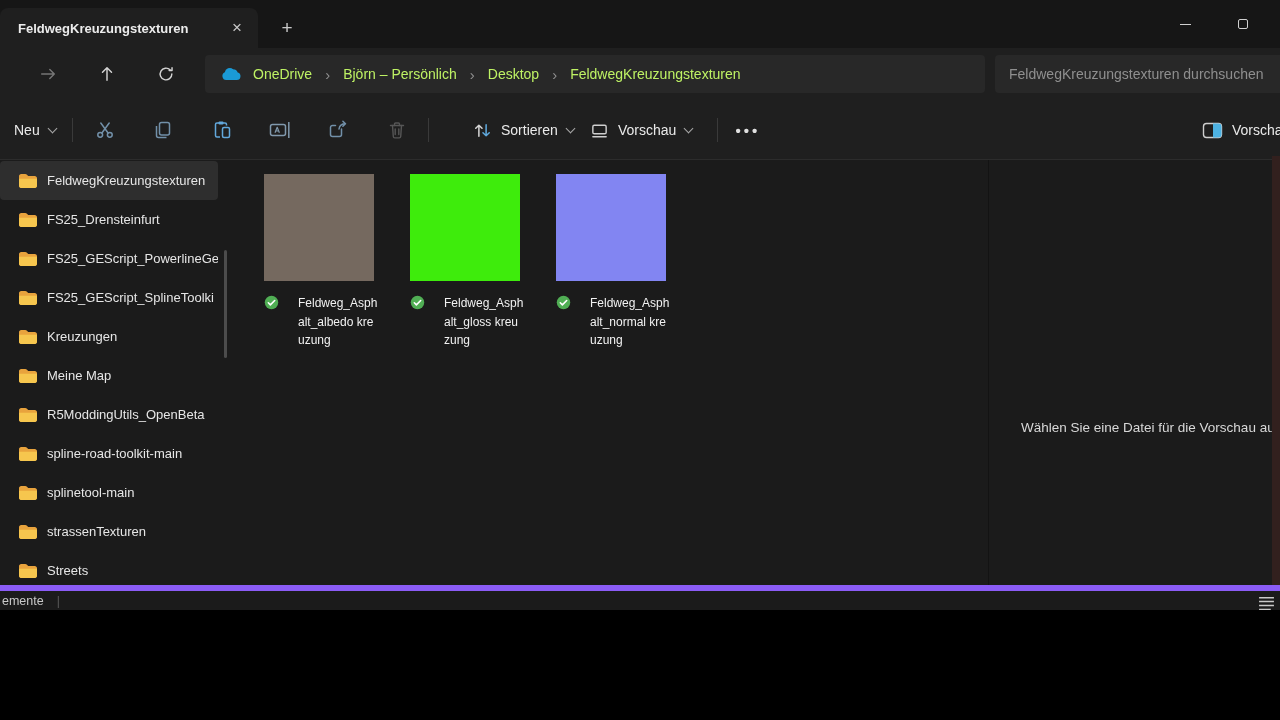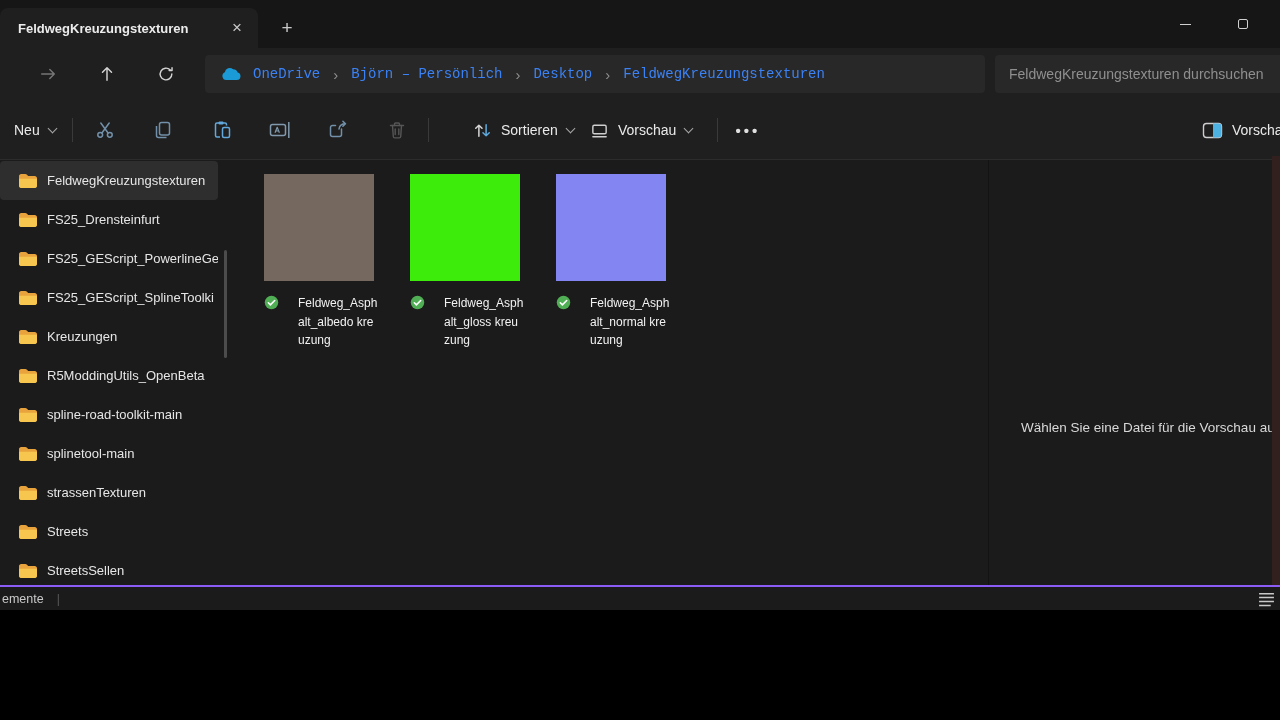--- a/index.html
+++ b/index.html
@@ -19,21 +19,21 @@
   .min-glyph { width:11px; height:1px; background:#d0d0d0; }
   .max-glyph { width:10px; height:10px; border:1px solid #d0d0d0; border-radius:2px; }
 
   
   .chrome { position:absolute; left:0; top:48px; width:100%; height:112px; background:#1f1f1f; border-bottom:1px solid #2c2c2c; }
   .navbtn { position:absolute; top:8px; width:40px; height:36px; display:flex; align-items:center; justify-content:center; border-radius:4px; }
   .navbtn.dim { color:#767676; }
   .navbtn.lit { color:#d4d4d4; }
   .crumbbar { position:absolute; left:205px; top:7px; width:780px; height:38px; background:#282828;
               border-radius:4px; display:flex; align-items:center; padding:0 10px 0 16px; overflow:hidden; }
-  .crumb { font-size:14px; color:#3b82f6; white-space:nowrap; padding:3px 6px; border-radius:4px;font-family:Liberation Mono, monospace; }
+  .crumb { font-size:14px; color:#bef264; white-space:nowrap; padding:3px 6px; border-radius:4px; }
   .crumb-sep { font-size:15px; color:#8f8f8f; margin:0 7px; }
   .cloud { display:flex; align-items:center; margin-right:6px; }
   .searchbox { position:absolute; left:995px; top:7px; width:340px; height:38px; background:#282828; border-radius:4px; }
   .searchbox input { width:100%; height:100%; background:transparent; border:none; outline:none;
                      color:#e0e0e0; font-size:14px; font-family:"Liberation Sans", sans-serif; padding:0 14px; }
   .searchbox input::placeholder { color:#8f8f8f; opacity:1; }
 
   .tbtn { position:absolute; top:64px; height:36px; display:flex; align-items:center; justify-content:center;
           border-radius:4px; gap:9px; }
   .tbtn .lbl { font-size:14px; color:#eaeaea; white-space:nowrap; }
@@ -64,21 +64,21 @@
   .fname { width:80px; font-size:12px; line-height:18.5px; color:#f2f2f2; word-break:break-all; }
 
   .preview { position:absolute; left:988px; top:0; width:292px; height:535px; border-left:1px solid #131313;
              display:flex; align-items:center; overflow:hidden; }
   .preview-msg { padding-left:32px; font-size:13.5px; color:#d8d8d8; white-space:nowrap; }
 
   .bg-strip { position:absolute; left:1272px; top:156px; width:8px; height:539px; background:#32201e; }
 
   
   .statusbar { position:absolute; left:0; bottom:0; width:100%; height:25px; background:#1b1b1b;
-               border-top:2px solid #8b5cf6; display:flex; align-items:center; }
+               border-top:6px solid #8b5cf6; display:flex; align-items:center; }
   .status-left { display:flex; align-items:center; gap:13px; padding-left:2px; }
   .status-text { font-size:12.5px; color:#c9c9c9; }
   .status-div { font-size:12px; color:#5a5a5a; }
   .status-viewbtn { position:absolute; right:5px; top:4px; width:18px; height:17px;
                     display:flex; align-items:center; justify-content:center; }
 </style>
 </head>
 <body>
 
 <div class="screen">
@@ -246,20 +246,27 @@
             <path d="M1 5.8h18v7c0 1.2-1 2.2-2.2 2.2H3.2C2 15 1 14 1 12.8z" fill="#f6c64e"></path>
           </svg>
         <span class="slabel">FS25_GEScript_SplineToolki</span>
       </div>
       <div class="side-item">
         <svg width="20" height="16" viewBox="0 0 20 16">
             <path d="M1 3.2C1 2 2 1 3.2 1h4.1c.5 0 1 .2 1.4.6L10.2 3h6.6C18 3 19 4 19 5.2v7.6c0 1.2-1 2.2-2.2 2.2H3.2C2 15 1 14 1 12.8z" fill="#e8a33d"></path>
             <path d="M1 5.8h18v7c0 1.2-1 2.2-2.2 2.2H3.2C2 15 1 14 1 12.8z" fill="#f6c64e"></path>
           </svg>
         <span class="slabel">Kreuzungen</span>
+      </div>
+      <div class="side-item">
+        <svg width="20" height="16" viewBox="0 0 20 16">
+            <path d="M1 3.2C1 2 2 1 3.2 1h4.1c.5 0 1 .2 1.4.6L10.2 3h6.6C18 3 19 4 19 5.2v7.6c0 1.2-1 2.2-2.2 2.2H3.2C2 15 1 14 1 12.8z" fill="#e8a33d"></path>
+            <path d="M1 5.8h18v7c0 1.2-1 2.2-2.2 2.2H3.2C2 15 1 14 1 12.8z" fill="#f6c64e"></path>
+          </svg>
+        <span class="slabel">Meine Map</span>
       </div>
       <div class="side-item">
         <svg width="20" height="16" viewBox="0 0 20 16">
             <path d="M1 3.2C1 2 2 1 3.2 1h4.1c.5 0 1 .2 1.4.6L10.2 3h6.6C18 3 19 4 19 5.2v7.6c0 1.2-1 2.2-2.2 2.2H3.2C2 15 1 14 1 12.8z" fill="#e8a33d"></path>
             <path d="M1 5.8h18v7c0 1.2-1 2.2-2.2 2.2H3.2C2 15 1 14 1 12.8z" fill="#f6c64e"></path>
           </svg>
         <span class="slabel">R5ModdingUtils_OpenBeta</span>
       </div>
       <div class="side-item">
         <svg width="20" height="16" viewBox="0 0 20 16">

